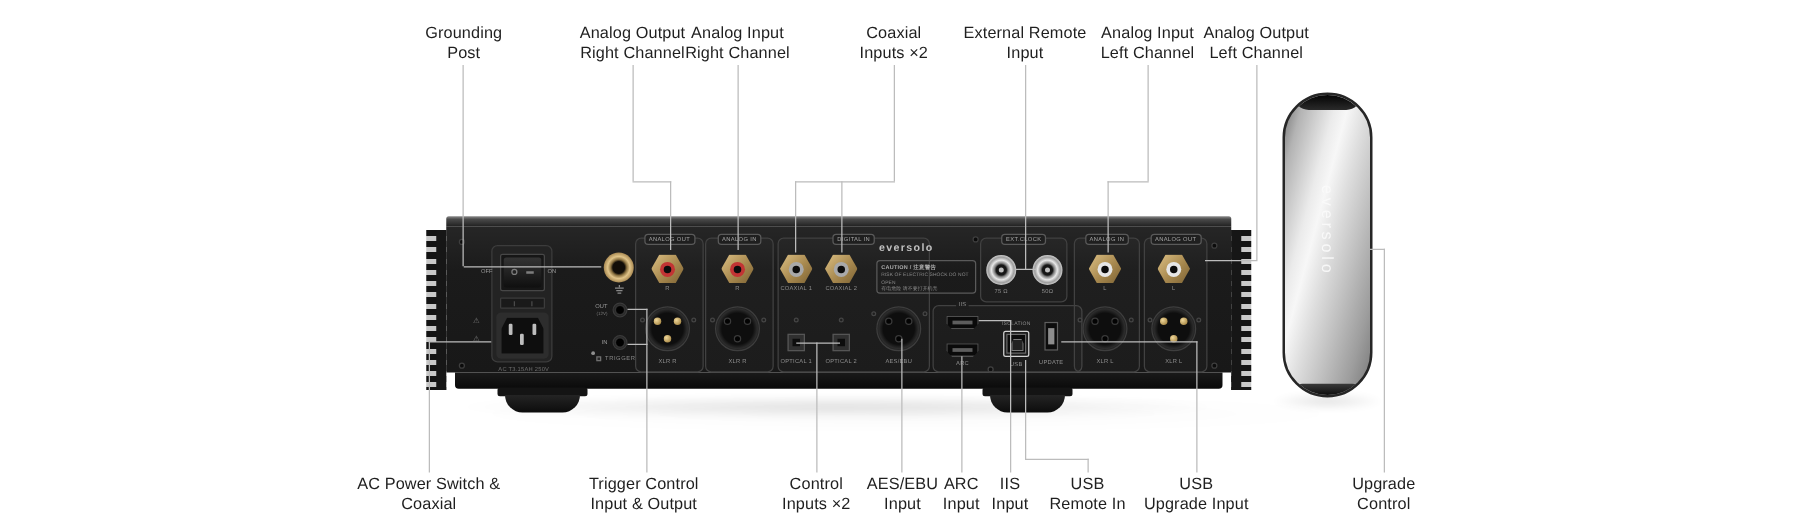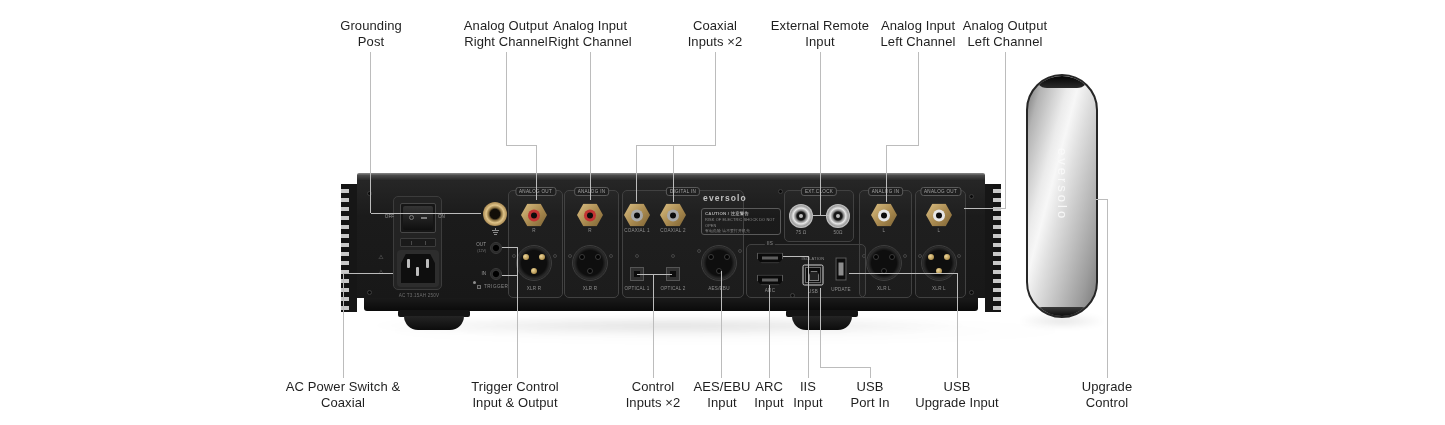--- a/index.html
+++ b/index.html
@@ -150,21 +150,21 @@
     <span>AES/EBU</span><br>
     <span>Input</span></div>
   <div class="lbl" style="left:769px;top:379px;width:60px;margin-left:-30px">
     <span>ARC</span><br>
     <span>Input</span></div>
   <div class="lbl" style="left:808px;top:379px;width:56px;margin-left:-28px">
     <span>IIS</span><br>
     <span>Input</span></div>
   <div class="lbl" style="left:870px;top:379px;width:80px;margin-left:-40px">
     <span>USB</span><br>
-    <span>Port In</span></div>
+    <span>Remote In</span></div>
   <div class="lbl" style="left:957px;top:379px">
     <span>USB</span><br>
     <span>Upgrade Input</span></div>
   <div class="lbl" style="left:1107px;top:379px">
     <span>Upgrade</span><br>
     <span>Control</span></div>
 
   <div class="cl" style="left:370px;top:52px;width:1px;height:161px"></div>
   <div class="cl" style="left:371px;top:213px;width:110px;height:1px"></div>
   <div class="cl" style="left:506px;top:52px;width:1px;height:93px"></div>

